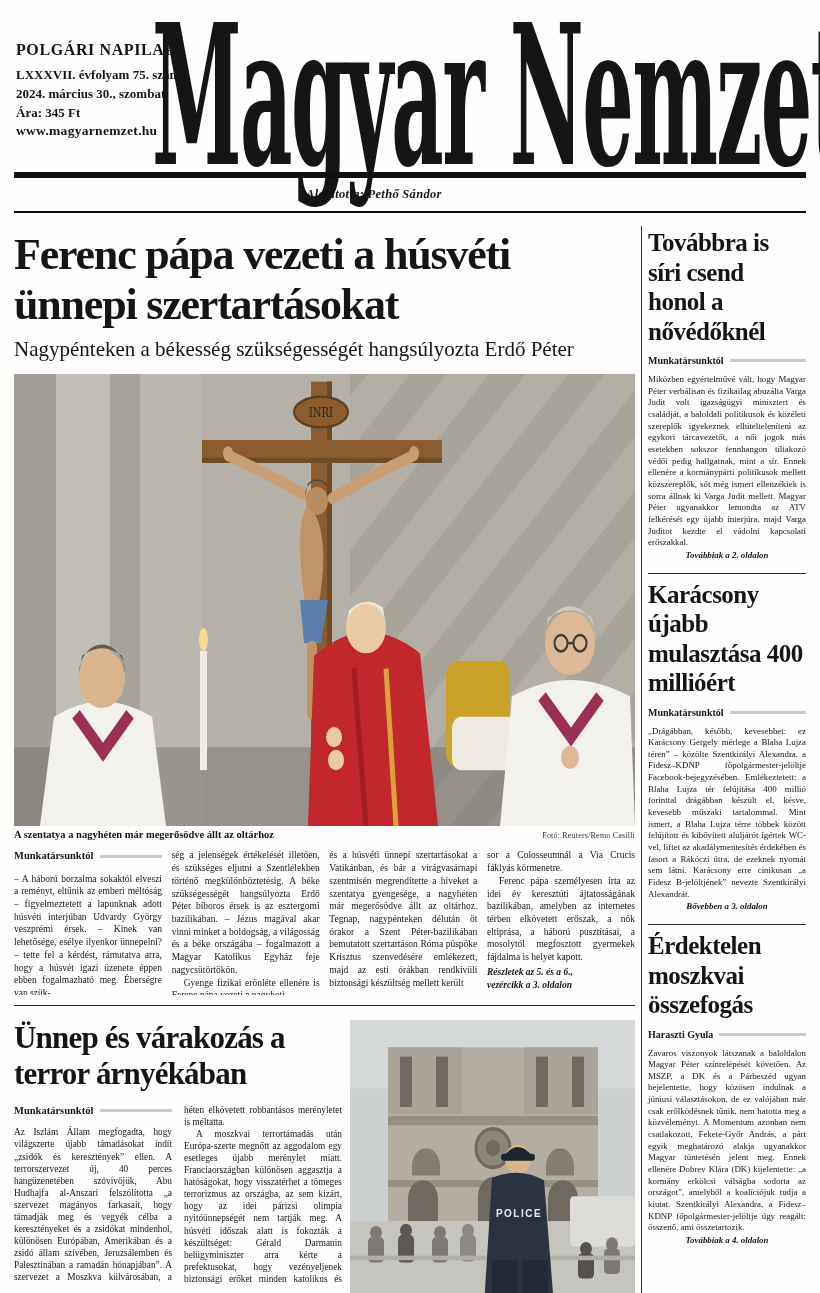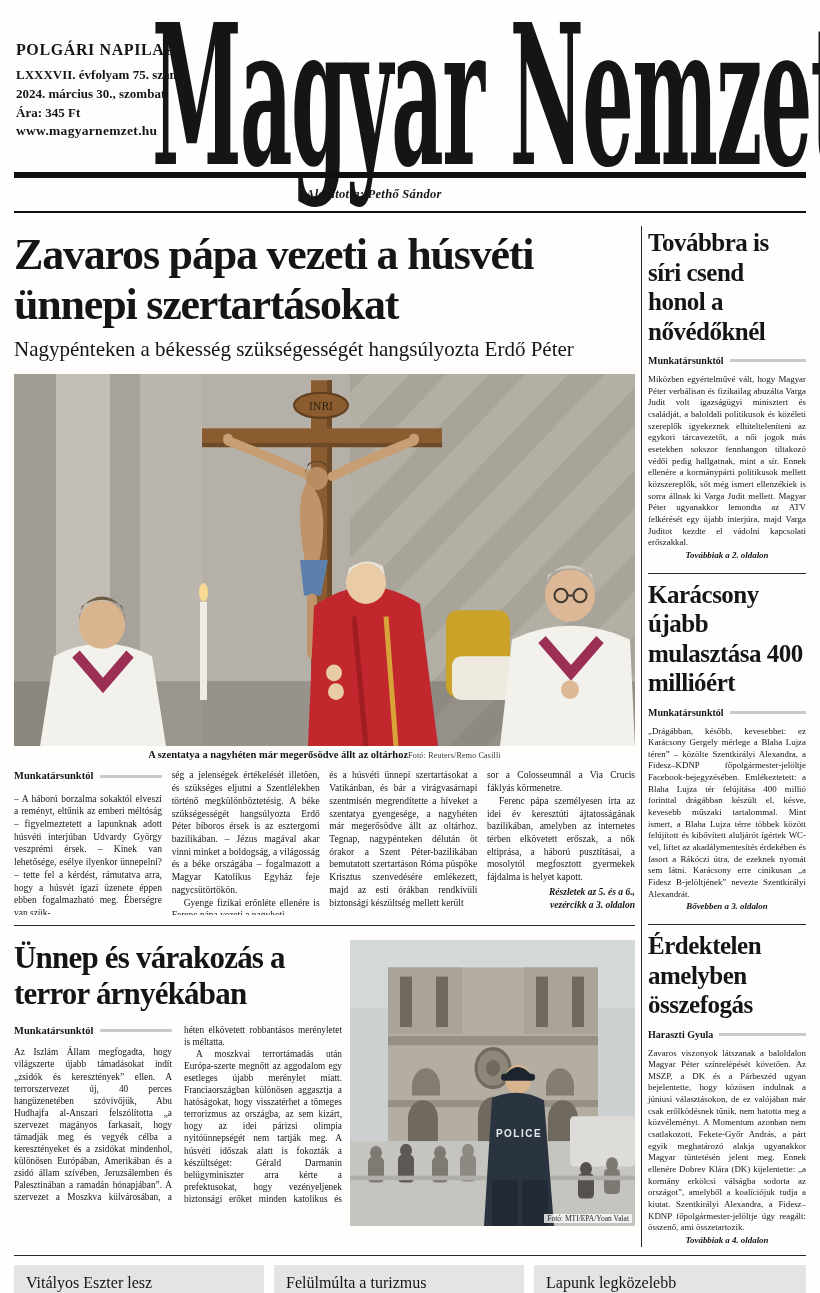--- a/index.html
+++ b/index.html
@@ -33,31 +33,31 @@
 
   
   .content { display:flex; padding:0 14px; }
   .main-col { width:621px; }
   .divider-v { width:1px; background:#2b2b2b; margin:4px 6px 0 6px; }
   .sidebar { width:158px; }
 
   
   .lead h1 { font-size:44px; line-height:1.13; letter-spacing:-1.2px; margin:8px 0 8px; font-weight:700; }
   .deck { font-size:21px; margin-bottom:12px; }
-  .photo-main { width:621px; height:372px; position:relative; background:#84cc16; }
+  .photo-main { width:621px; height:452px; position:relative; background:#84cc16; }
   .photo-main svg, .photo-terror svg { display:block; width:100%; height:100%; }
-  .cap-row { display:flex; justify-content:center; align-items:baseline; margin:3px 0 9px; }
+  .cap-row { display:flex; justify-content:space-between; align-items:baseline; margin:3px 0 9px; }
   .cap { font-size:10.5px; font-weight:700; }
   .credit { font-size:8px; color:#333; letter-spacing:.2px; }
   .lead-cols { display:flex; justify-content:space-between; height:146px; overflow:hidden; }
   .lcol { width:148px; font-size:9.5px; line-height:1.34; text-align:justify; }
   .byline { display:flex; align-items:center; font-size:10.5px; font-weight:700; margin-bottom:9px; }
   .byline::after { content:""; flex:1; height:3px; background:#c9c9c9; margin-left:7px; }
   .lcol p + p, .tcol p + p, .sb-body p + p { text-indent:12px; }
-  .closing { font-weight:700; font-style:italic; text-align:right; white-space:pre-line; margin-top:2px; font-size:9.5px; }
+  .closing { font-weight:700; font-style:italic; text-align:left; white-space:pre-line; margin-top:2px; font-size:9.5px; }
 
   .rule-h { border-top:1px solid #2b2b2b; margin:10px 0; }
 
   
   .terror { display:flex; gap:8px; }
   .terror-left { width:328px; }
   .terror h2 { font-size:31px; line-height:1.15; letter-spacing:-.8px; margin:4px 0 12px; font-weight:700; }
   .terror-cols { display:flex; justify-content:space-between; height:180px; overflow:hidden; }
   .tcol { width:158px; font-size:9.3px; line-height:1.3; text-align:justify; }
   .photo-terror { width:285px; height:286px; position:relative; flex:none; margin-top:4px; background:#ccd0d1;text-align:center; }
@@ -97,21 +97,21 @@
     <div class="rule-double"></div>
     <div class="founder">Alapította: Pethő Sándor</div>
     <div class="rule-thin"></div>
   </header>
 
   <div class="content">
 
     <div class="main-col">
 
       <article class="lead">
-        <h1>Zavaros pápa vezeti a húsvéti ünnepi szertartásokat</h1>
+        <h1>Ferenc pápa vezeti a húsvéti ünnepi szertartásokat</h1>
         <div class="deck">Nagypénteken a békesség szükségességét hangsúlyozta Erdő Péter</div>
 
         <div class="photo-main">
           <svg viewBox="0 0 621 356" preserveAspectRatio="none" role="img">
             <defs>
               <pattern id="chev" width="56" height="56" patternUnits="userSpaceOnUse" patternTransform="rotate(45)">
                 <rect width="56" height="56" fill="#b2ada3"></rect>
                 <rect width="26" height="56" fill="#a19b90"></rect>
               </pattern>
             </defs>
@@ -311,21 +311,21 @@
         </div>
         <div class="sb-body">
           <p>„Drágábban, később, kevesebbet: ez Karácsony Gergely mérlege a Blaha Lujza téren” – közölte Szentkirályi Alexandra, a Fidesz–KDNP főpolgármester-jelöltje Facebook-bejegyzésében. Emlékeztetett: a Blaha Lujza tér felújítása 400 millió forinttal drágábban készült el, késve, kevesebb műszaki tartalommal. Mint ismert, a Blaha Lujza térre többek között felújított és kibővített aluljárót ígértek WC-vel, liftet az akadálymentesítés érdekében és fasort a Rákóczi útra, de ezeknek nyomát sem látni. Karácsony erre cinikusan „a Fidesz B-jelöltjének” nevezte Szentkirályi Alexandrát.</p>
           <div class="sb-closing">Bővebben a 3. oldalon</div>
         </div>
       </article>
 
       <div class="sb-rule"></div>
 
       <article class="sb-art">
-        <h3>Érdektelen amelyben összefogás</h3>
+        <h3>Érdektelen moszkvai összefogás</h3>
         <div class="sb-byline">
           <span>Haraszti Gyula</span>
         </div>
         <div class="sb-body">
           <p>Zavaros viszonyok látszanak a baloldalon Magyar Péter színrelépését követően. Az MSZP, a DK és a Párbeszéd ugyan bejelentette, hogy közösen indulnak a júniusi választásokon, de ez valójában már csak erőlködésnek tűnik, nem hatotta meg a közvéleményt. A Momentum azonban nem csatlakozott, Fekete-Győr András, a párt egyik meghatározó alakja ugyanakkor Magyar tüntetésén jelent meg. Ennek ellenére Dobrev Klára (DK) kijelentette: „a kormány erkölcsi válságba sodorta az országot”, amelyből a koalíciójuk tudja a kiutat. Szentkirályi Alexandra, a Fidesz–KDNP főpolgármester-jelöltje úgy reagált: összenő, ami összetartozik.</p>
           <div class="sb-closing">Továbbiak a 4. oldalon</div>
         </div>
       </article>
 
     </aside>

